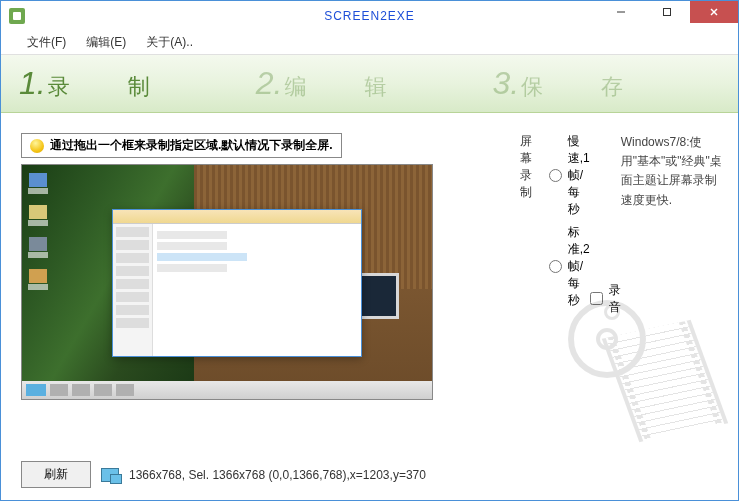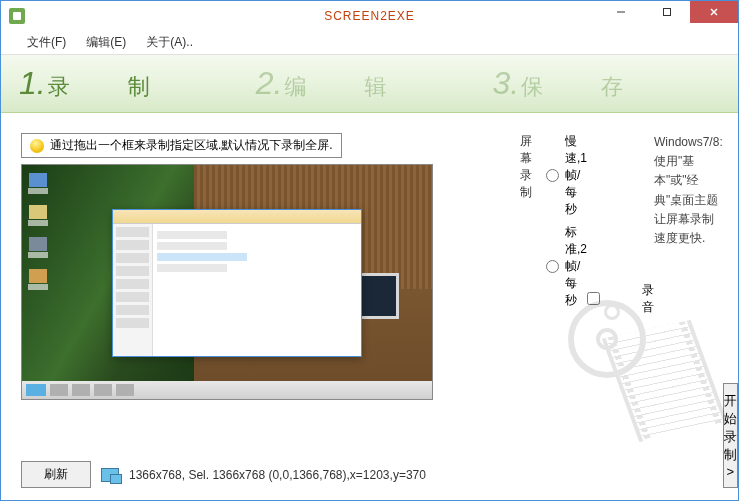--- a/index.html
+++ b/index.html
@@ -2,40 +2,40 @@
 <html><head>
 <meta charset="utf-8">
 <style>
 * { box-sizing: border-box; margin: 0; padding: 0; font-family: "Microsoft YaHei", "Segoe UI", sans-serif; }
 body { background: #f0f0f0; width: 739px; height: 501px; overflow: hidden; }
 .window { width: 739px; height: 501px; background: #fff; border: 1px solid #4a90d8; display: flex; flex-direction: column; }
 
 .titlebar { height: 30px; background: #fff; display: flex; align-items: center; position: relative; }
 .titlebar .app-icon { width: 16px; height: 16px; margin-left: 8px; background: #6fa84f; border-radius: 2px; position: relative; }
 .titlebar .app-icon:before { content: ""; position: absolute; width: 8px; height: 8px; background: #fff; border-radius: 1px; top: 4px; left: 4px; }
-.titlebar .title { position: absolute; left: 50%; transform: translateX(-50%); font-size: 12px; color: #c2410c; font-weight: 400; letter-spacing: 1px; }
+.titlebar .title { position: absolute; left: 50%; transform: translateX(-50%); font-size: 12px; color: #1d4ed8; font-weight: 400; letter-spacing: 1px; }
 .win-controls { margin-left: auto; display: flex; height: 100%; }
 .win-btn { width: 46px; height: 22px; display: flex; align-items: center; justify-content: center; cursor: pointer; font-size: 11px; }
 .win-btn.min { color: #333; }
 .win-btn.max { color: #333; }
 .win-btn.close { background: #c75050; color: #fff; width: 48px; }
 .win-btn svg { width: 10px; height: 10px; }
 
 .menubar { height: 24px; background: #fff; border-bottom: 1px solid #e0e0e0; display: flex; align-items: flex-end; padding-left: 16px; font-size: 12px; }
 .menu-item { padding: 3px 10px; cursor: pointer; color: #333; }
 
 .steps-bar { height: 58px; background: linear-gradient(to bottom, #f4f9ee 0%, #e8f3de 50%, #d8eac8 100%); border-bottom: 1px solid #b8d498; display: flex; align-items: center; padding-left: 18px; }
 .step { display: flex; align-items: baseline; margin-right: 88px; opacity: 0.35; color: #5a8a3a; }
 .step.active { opacity: 1; }
 .step .num { font-size: 32px; font-style: italic; font-weight: 400; margin-right: 2px; }
 .step .lbl { font-size: 22px; font-weight: 400; letter-spacing: 18px; }
 
 .content { flex: 1; display: flex; padding: 20px 16px 12px 20px; gap: 0; }
 .left-pane { flex: 1; display: flex; flex-direction: column; }
-.tip-box { display: inline-flex; align-items: center; border: 1px solid #888; padding: 3px 8px; font-size: 12px; background: #fff; align-self: flex-start; margin-bottom: 6px; }
+.tip-box { display: inline-flex; align-items: center; border: 1px solid #888; padding: 3px 8px; font-size: 12px; background: #fff; align-self: flex-start; margin-bottom: 6px; font-weight: bold; }
 .tip-box .bulb { width: 14px; height: 14px; margin-right: 6px; border-radius: 50%; background: radial-gradient(circle at 40% 30%, #fff59a, #f5c518 60%, #d9a500); position: relative; }
 
 .preview { width: 412px; height: 236px; border: 1px solid #888; position: relative; background: linear-gradient(to bottom, #5a8fc8 0%, #6aa0d0 12%, #3d7235 12%, #2d5a28 100%); overflow: hidden; }
 .preview .sky { position:absolute; top:0; left:0; right:0; height:12%; background: linear-gradient(#a0c4e8,#c8dcf0); }
 .preview .trees-left { position:absolute; left:0; top:0; width:42%; height:100%; background: linear-gradient(120deg, #1a3d15 0%, #2e5a24 30%, #3d6f2d 50%, #2a4a1e 70%, #1a3815 100%); }
 .preview .house { position:absolute; right:0; top:0; width:58%; height:96%; background: linear-gradient(#8a6238,#6d4c2a); }
 .preview .house:before { content:""; position:absolute; top:0; left:0; right:0; height:55%; background: repeating-linear-gradient(90deg, #7a542e 0 3px, #8c6438 3px 6px); }
 .preview .house:after { content:""; position:absolute; top:48%; right:14%; width:34px; height:40px; background:#1a2838; border:3px solid #d8d8d8; }
 .preview .inner-window { position:absolute; top:44px; left:90px; width:250px; height:148px; background:#fff; border:1px solid #4a90d8; box-shadow: 0 2px 8px rgba(0,0,0,0.3); }
 .preview .inner-window .iw-title { height:14px; background: linear-gradient(#f8e4b8,#f0d890); border-bottom:1px solid #ccc; }
@@ -62,21 +62,21 @@
 .btn { border:1px solid #888; background:#f0f0f0; padding:4px 22px; font-size:12px; cursor:pointer; }
 .status-row .mon-ico { width:18px; height:14px; border:1px solid #3a7a9a; background:#6ac0e8; position:relative; }
 .status-row .mon-ico:after { content:""; position:absolute; right:-4px; bottom:-3px; width:10px; height:8px; border:1px solid #3a7a9a; background:#6ac0e8; }
 .status-row .status-text { font-size:12px; color:#333; }
 
 .right-pane { width:218px; padding-left:16px; display:flex; flex-direction:row; font-size:12px; }
 .group-title { margin-bottom:8px; color:#333; }
 .radio-group { padding-left:14px; margin-bottom:14px; }
 .radio-row { display:flex; align-items:center; margin-bottom:6px; cursor:pointer; }
 .radio-row input { margin-right:6px; }
-.check-row { display:flex; align-items:center; margin-bottom:24px; cursor:pointer; padding-left:0;gap:36px; }
+.check-row { display:flex; align-items:center; margin-bottom:24px; cursor:pointer; padding-left:0; }
 .check-row input { margin-right:6px; }
 .hint-text { color:#444; line-height:1.6; font-size:12px; }
 
 .right-pane .filmreel { position:absolute; right:12px; bottom:52px; width:150px; height:140px; opacity:0.10; pointer-events:none; }
 .right-pane .filmreel .reel { position:absolute; left:8px; top:4px; width:78px; height:78px; border:6px solid #000; border-radius:50%; }
 .right-pane .filmreel .reel:before { content:""; position:absolute; inset:22px; border:4px solid #000; border-radius:50%; }
 .right-pane .filmreel .reel:after { content:""; position:absolute; width:10px; height:10px; background:#fff; border:3px solid #000; border-radius:50%; top:-2px; left:30px; }
 .right-pane .filmreel .strip { position:absolute; right:0; bottom:0; width:90px; height:110px; border-left:4px solid #000; border-right:4px solid #000; transform: rotate(-20deg) skewY(8deg); background: repeating-linear-gradient(to bottom, transparent 0 6px, #000 6px 7px); }
 .right-pane .filmreel .strip:before, .right-pane .filmreel .strip:after { content:""; position:absolute; top:0; bottom:0; width:6px; background: repeating-linear-gradient(to bottom, #000 0 3px, transparent 3px 7px); }
 .right-pane .filmreel .strip:before { left:2px; } .right-pane .filmreel .strip:after { right:2px; }
@@ -216,17 +216,16 @@
         <input type="checkbox" style="">
         <span>录音</span>
       </label>
       <div class="hint-text">Windows7/8:使用"基本"或"经典"桌面主题让屏幕录制速度更快.</div>
 
       <div class="filmreel">
         <div class="reel"></div>
         <div class="strip"></div>
       </div>
 
-      <button class="start-btn">开始录制&gt;</button>
     </div>
 
   </div>
 </div>
 
 </body></html>

